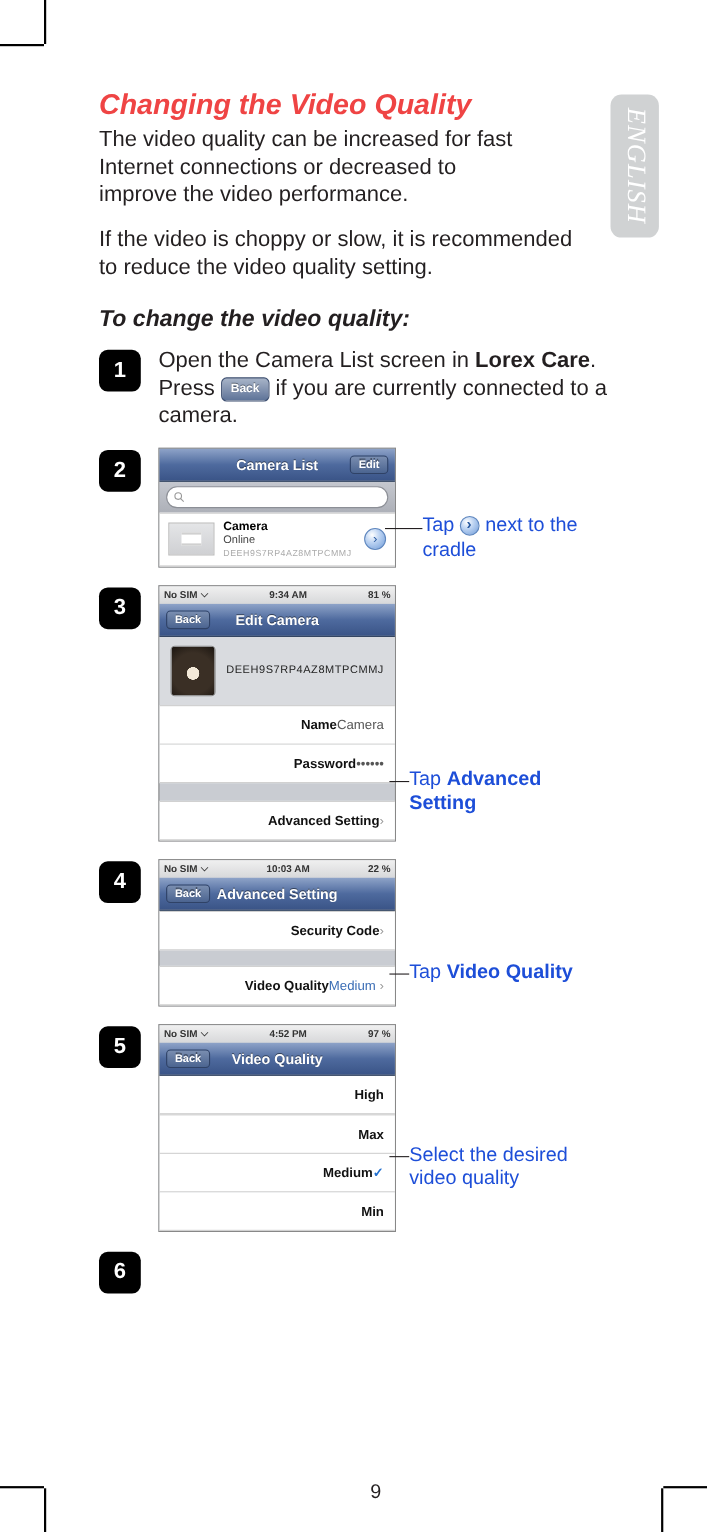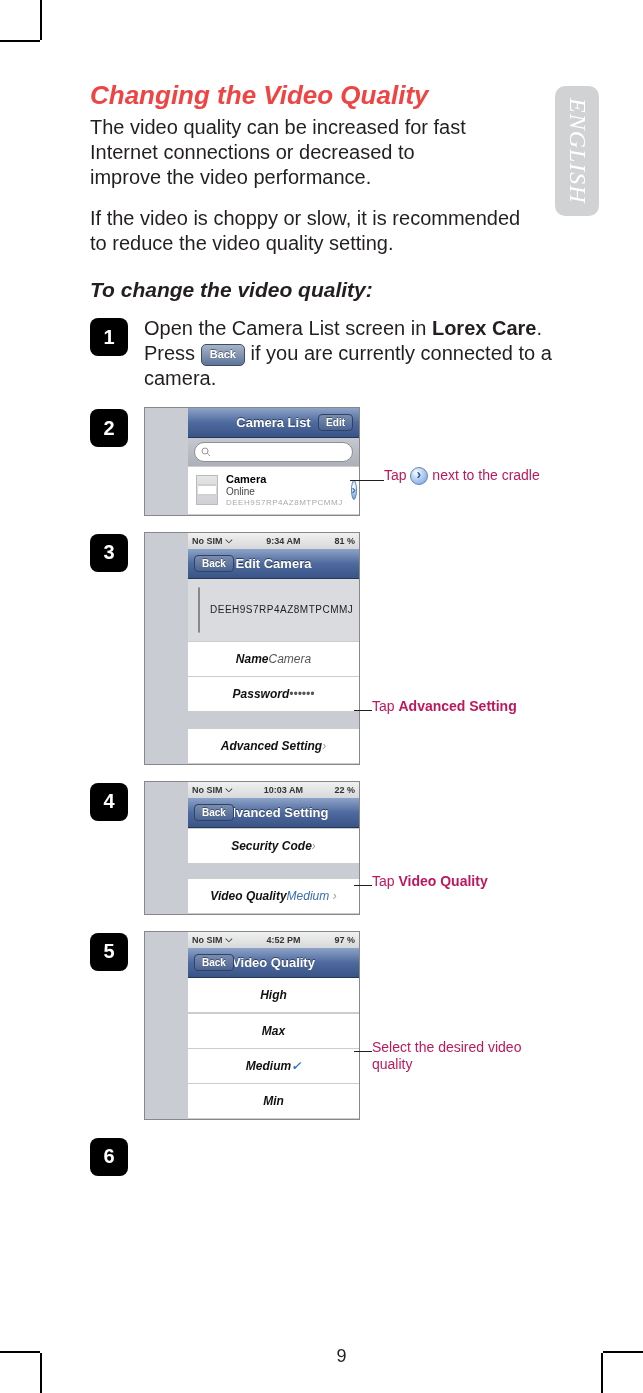--- a/index.html
+++ b/index.html
@@ -77,21 +77,20 @@
   .screenshot-row { display: flex; gap: 16px; align-items: flex-start; margin-bottom: 16px; }
   .screenshot-row .step-num { margin-top: 2px; }
   .shot-wrap { position: relative; flex: 1; }
 
   .phone {
     width: 216px;
     border: 1px solid #888;
     background: #c9ccd2;
     font-size: 12px;
     color: #222;
-    padding-left: 43px;
   }
   .statusbar {
     height: 16px;
     background: linear-gradient(#f0f0f0,#d7d8da);
     display: flex; align-items: center; justify-content: space-between;
     padding: 0 4px; font-size: 9px; font-weight: bold; color:#333;
   }
   .statusbar .sig { display:flex; align-items:flex-end; gap:3px; }
   .navbar {
     height: 30px;
@@ -136,38 +135,38 @@
   .disc {
     width:20px; height:20px; border-radius:50%;
     background: radial-gradient(circle at 35% 30%, #fff, #bcd3f2 40%, #6f9bd8);
     border:1px solid #5e86be;
     display:flex; align-items:center; justify-content:center;
     color:#2a5aa0; font-size:12px;
   }
 
   .cell {
     background:#fff; border-bottom:1px solid #ccc;
-    display:flex; align-items:center; justify-content:center;
-    padding: 10px 10px; font-size:12px;font-style:italic;
+    display:flex; align-items:center; justify-content:flex-end;
+    padding: 10px 10px; font-size:12px;
   }
   .cell.first { border-top:1px solid #ccc; }
   .cell .lab { font-weight:bold; color:#111; }
   .cell .val { color:#555; }
   .cell .chev { color:#999; }
   .photo-row { background:#d9dbdf; padding:8px 10px; display:flex; align-items:center; gap:10px;}
   .photo {
     width:46px; height:46px; border:1px solid #888; border-radius:4px;
     background: radial-gradient(circle at 50% 55%, #f3e9d8 0 18%, #3a2f25 19% 60%, #1b1510 100%);
   }
   .photo-id { font-size:10px; color:#222; letter-spacing:.5px;}
 
   .check { color:#2270d0; font-weight:bold; }
 
   .callout {
-    position:absolute; font-size:14px; line-height:1.2; color:#be185d;
+    position:absolute; font-size:18px; line-height:1.2; color:#1d4ed8;
   }
   .callout .line {
     position:absolute; height:1px; background:#231f20;
   }
   .callout .dot-icon {
     display:inline-block; width:18px; height:18px; border-radius:50%;
     background: radial-gradient(circle at 35% 30%, #fff, #bcd3f2 40%, #6f9bd8);
     border:1px solid #5e86be; vertical-align:middle;
     position:relative;
   }

